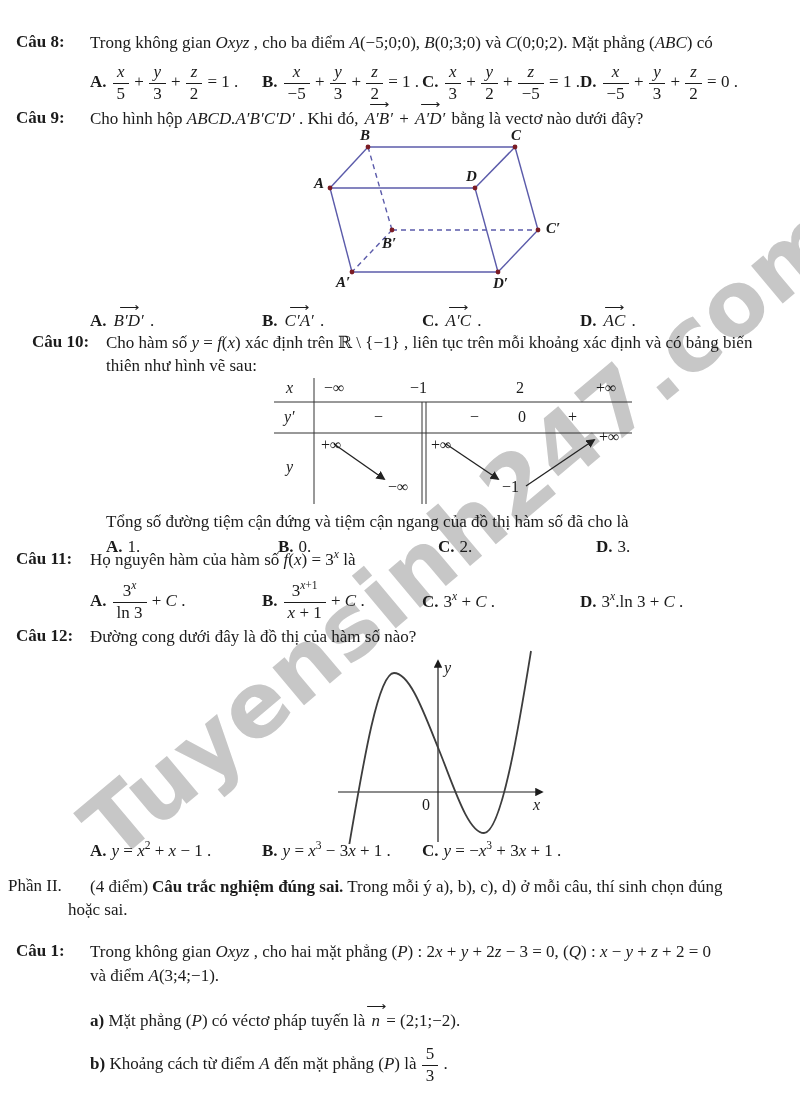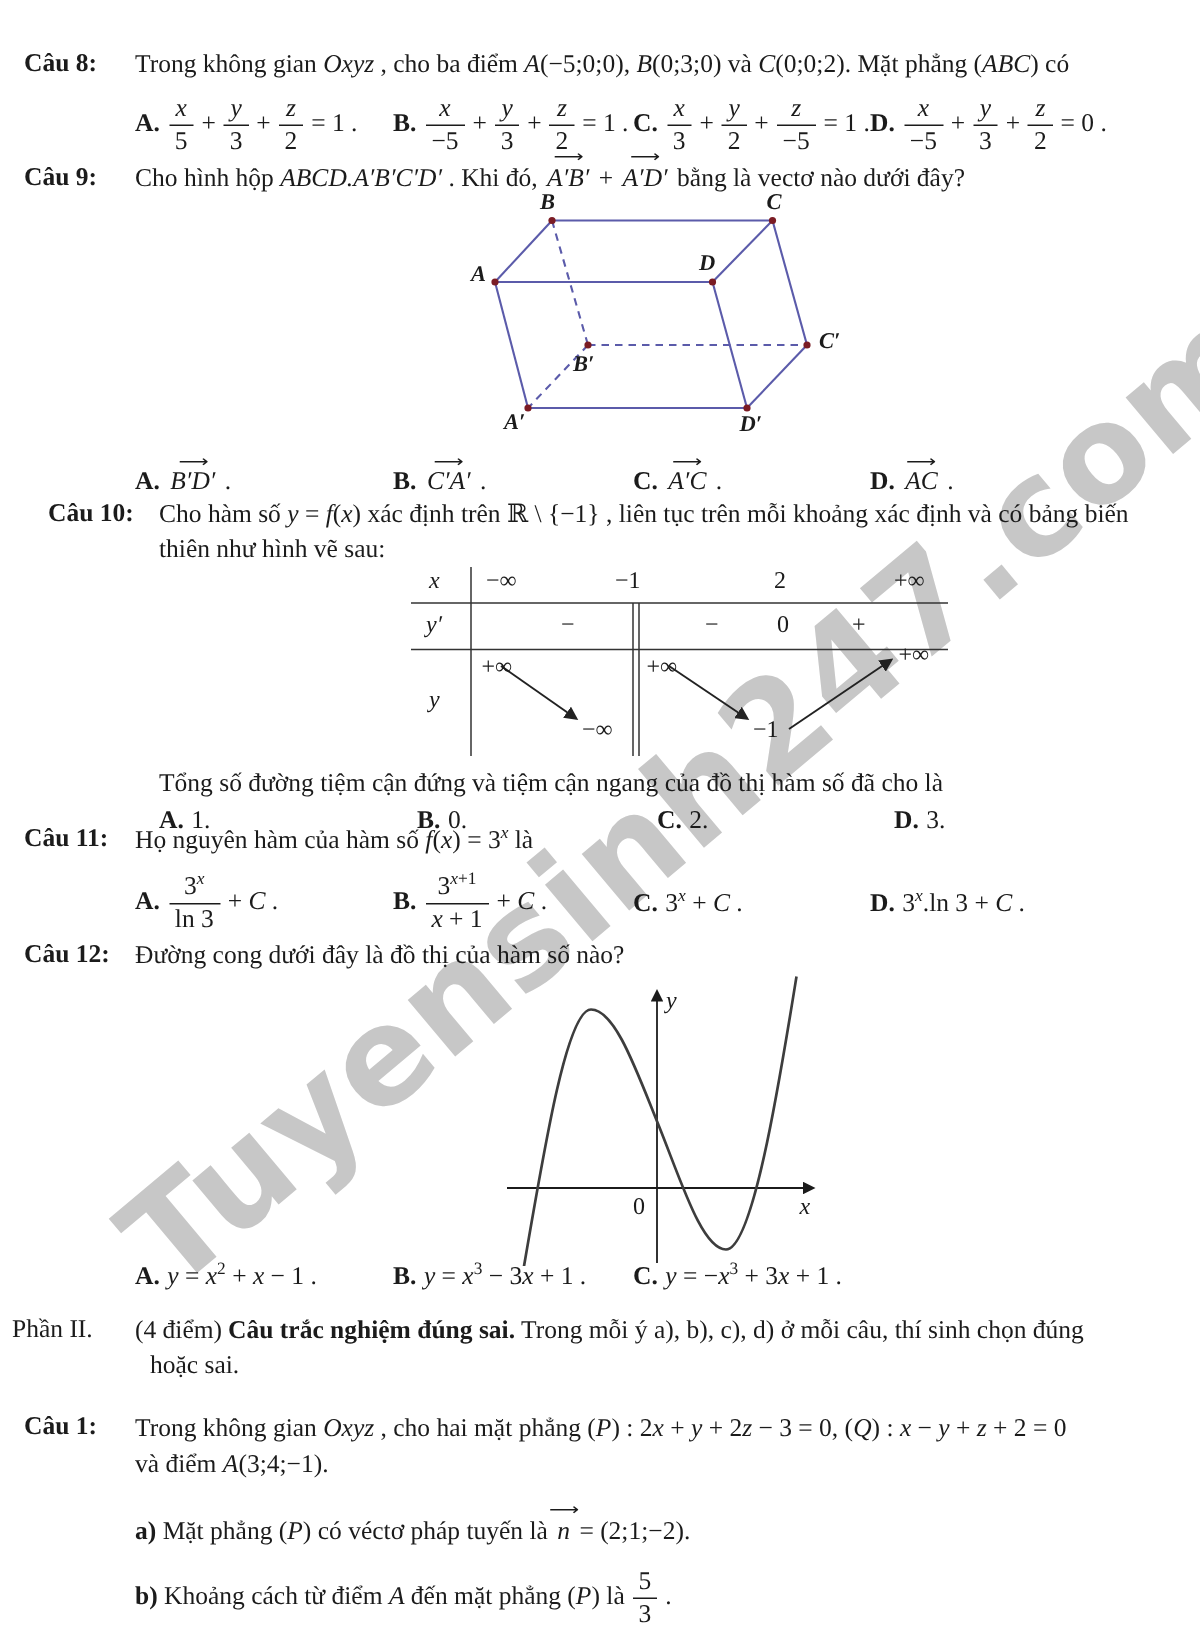--- a/index.html
+++ b/index.html
@@ -202,21 +202,21 @@
       <span class="opt opt2"><b class="okey">B.</b><span><i>y</i> = <i>x</i><sup>3</sup> − 3<i>x</i> + 1 .</span></span>
       <span class="opt opt3"><b class="okey">C.</b><span><i>y</i> = −<i>x</i><sup>3</sup> + 3<i>x</i> + 1 .</span></span>
     </div>
   </div>
 
   <div class="q" id="part2" style="top:876px;">
     <div class="qrow">
       <span class="p2label">Phần II.</span>
       <span class="qtext"><span class="sp">(4 điểm)</span><span><b>Câu trắc nghiệm đúng sai.</b> Trong mỗi ý a), b), c), d) ở mỗi câu, thí sinh chọn đúng</span></span>
     </div>
-    <div class="qcont" style="margin-left:100px;">hoặc sai.</div>
+    <div class="qcont" style="margin-left:68px;">hoặc sai.</div>
   </div>
 
   <div class="q" id="p2c1" style="top:941px;">
     <div class="qrow">
       <span class="qlabel">Câu 1:</span>
       <span class="qtext">Trong không gian <i>Oxyz</i> , cho hai mặt phẳng (<i>P</i>) : 2<i>x</i> + <i>y</i> + 2<i>z</i> − 3 = 0, (<i>Q</i>) : <i>x</i> − <i>y</i> + <i>z</i> + 2 = 0</span>
     </div>
     <div class="qcont" style="margin-top:1px;">và điểm <i>A</i>(3;4;−1).</div>
     <div class="qcont" style="margin-top:16px;padding-top:6px;"><b>a)</b> Mặt phẳng (<i>P</i>) có véctơ pháp tuyến là <span class="vec"><span class="vecarr">⟶</span><span><i>n</i></span></span> = (2;1;−2).</div>
     <div class="qcont" style="margin-top:12px;"><b>b)</b> Khoảng cách từ điểm <i>A</i> đến mặt phẳng (<i>P</i>) là <span class="frac"><span class="fnum">5</span><span class="fden">3</span></span> .</div>

